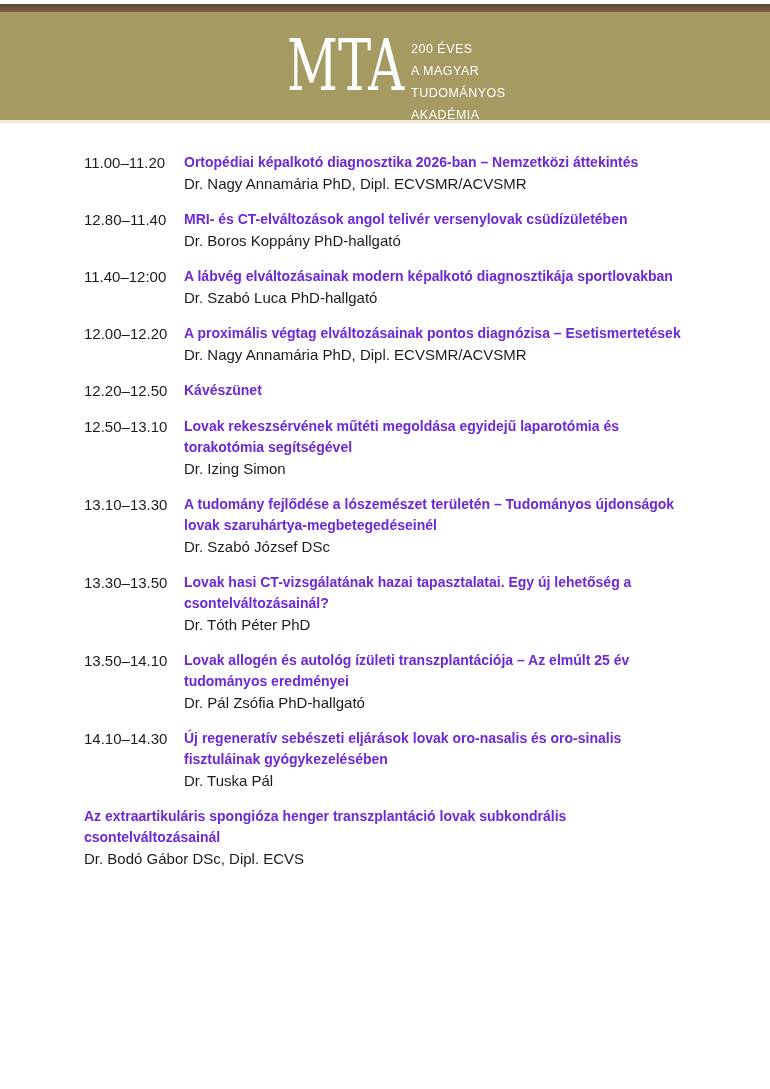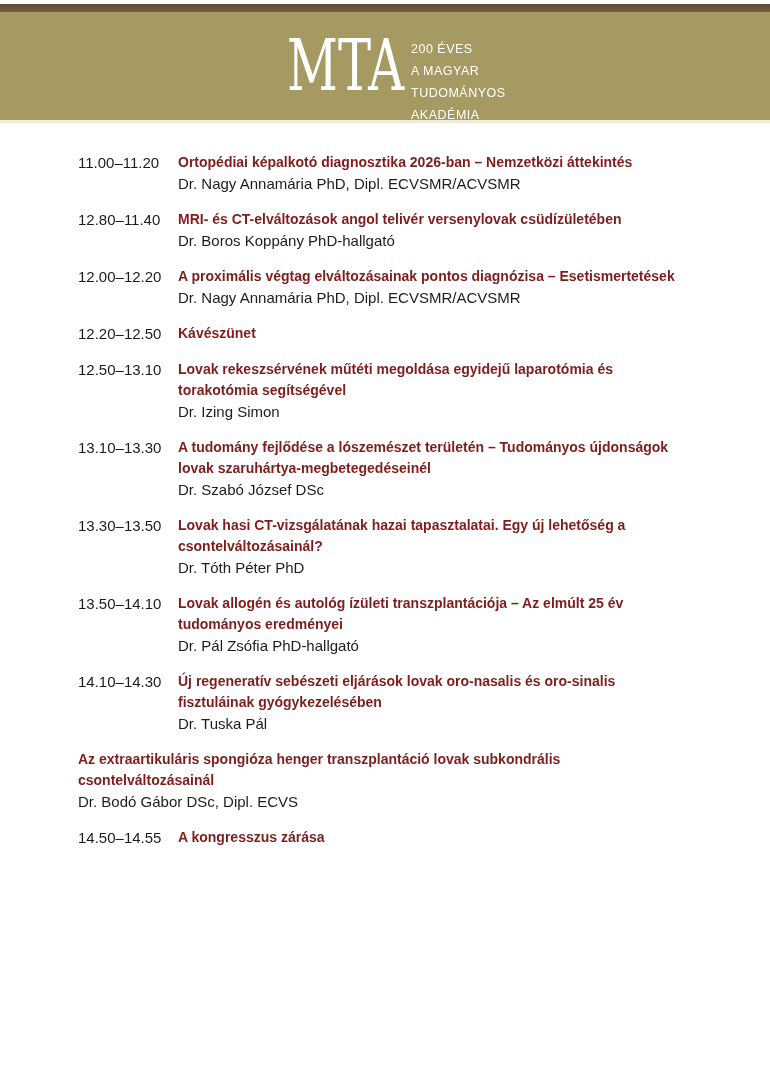--- a/index.html
+++ b/index.html
@@ -35,31 +35,31 @@
     white-space:nowrap;
   }
   .tagline {
     position:absolute; left:411px; top:34px;
     font-size:12.5px; line-height:22px; letter-spacing:0.5px;
     color:#ffffff; white-space:pre-line;
   }
 
   
   .schedule {
-    position:absolute; top:148px; left:78px; width:600px;
+    position:absolute; top:148px; left:84px; width:600px;
   }
   .entry { display:flex; margin-bottom:15px; }
   .time {
     flex:0 0 100px; font-size:15px; line-height:21px; color:#1c1c1c;
     white-space:nowrap;
   }
   .entry-body { flex:1 1 auto; max-width:500px; }
   .title {
     font-size:14px; font-weight:bold; line-height:21px;
-    white-space:pre-line; color:#7f1d1d;
+    white-space:pre-line; color:#6d28d9;
   }
   .speaker {
     font-size:15px; line-height:21px; color:#1c1c1c;
   }
 
   
   .years {
     position:absolute; left:386px; top:1000px; z-index:1;
     font-family:"DejaVu Serif", serif; font-weight:bold;
     font-size:72px; line-height:1; letter-spacing:2px;
@@ -96,20 +96,27 @@
         <div class="entry-body">
           <div class="title">Ortopédiai képalkotó diagnosztika 2026-ban – Nemzetközi áttekintés</div>
           <div class="speaker">Dr. Nagy Annamária PhD, Dipl. ECVSMR/ACVSMR</div>
         </div>
       </div>
       <div class="entry">
         <div class="time">12.80–11.40</div>
         <div class="entry-body">
           <div class="title">MRI- és CT-elváltozások angol telivér versenylovak csüdízületében</div>
           <div class="speaker">Dr. Boros Koppány PhD-hallgató</div>
+        </div>
+      </div>
+      <div class="entry">
+        <div class="time">11.40–12:00</div>
+        <div class="entry-body">
+          <div class="title">A lábvég elváltozásainak modern képalkotó diagnosztikája sportlovakban</div>
+          <div class="speaker">Dr. Szabó Luca PhD-hallgató</div>
         </div>
       </div>
       <div class="entry">
         <div class="time">12.00–12.20</div>
         <div class="entry-body">
           <div class="title">A proximális végtag elváltozásainak pontos diagnózisa – Esetismertetések</div>
           <div class="speaker">Dr. Nagy Annamária PhD, Dipl. ECVSMR/ACVSMR</div>
         </div>
       </div>
       <div class="entry">

